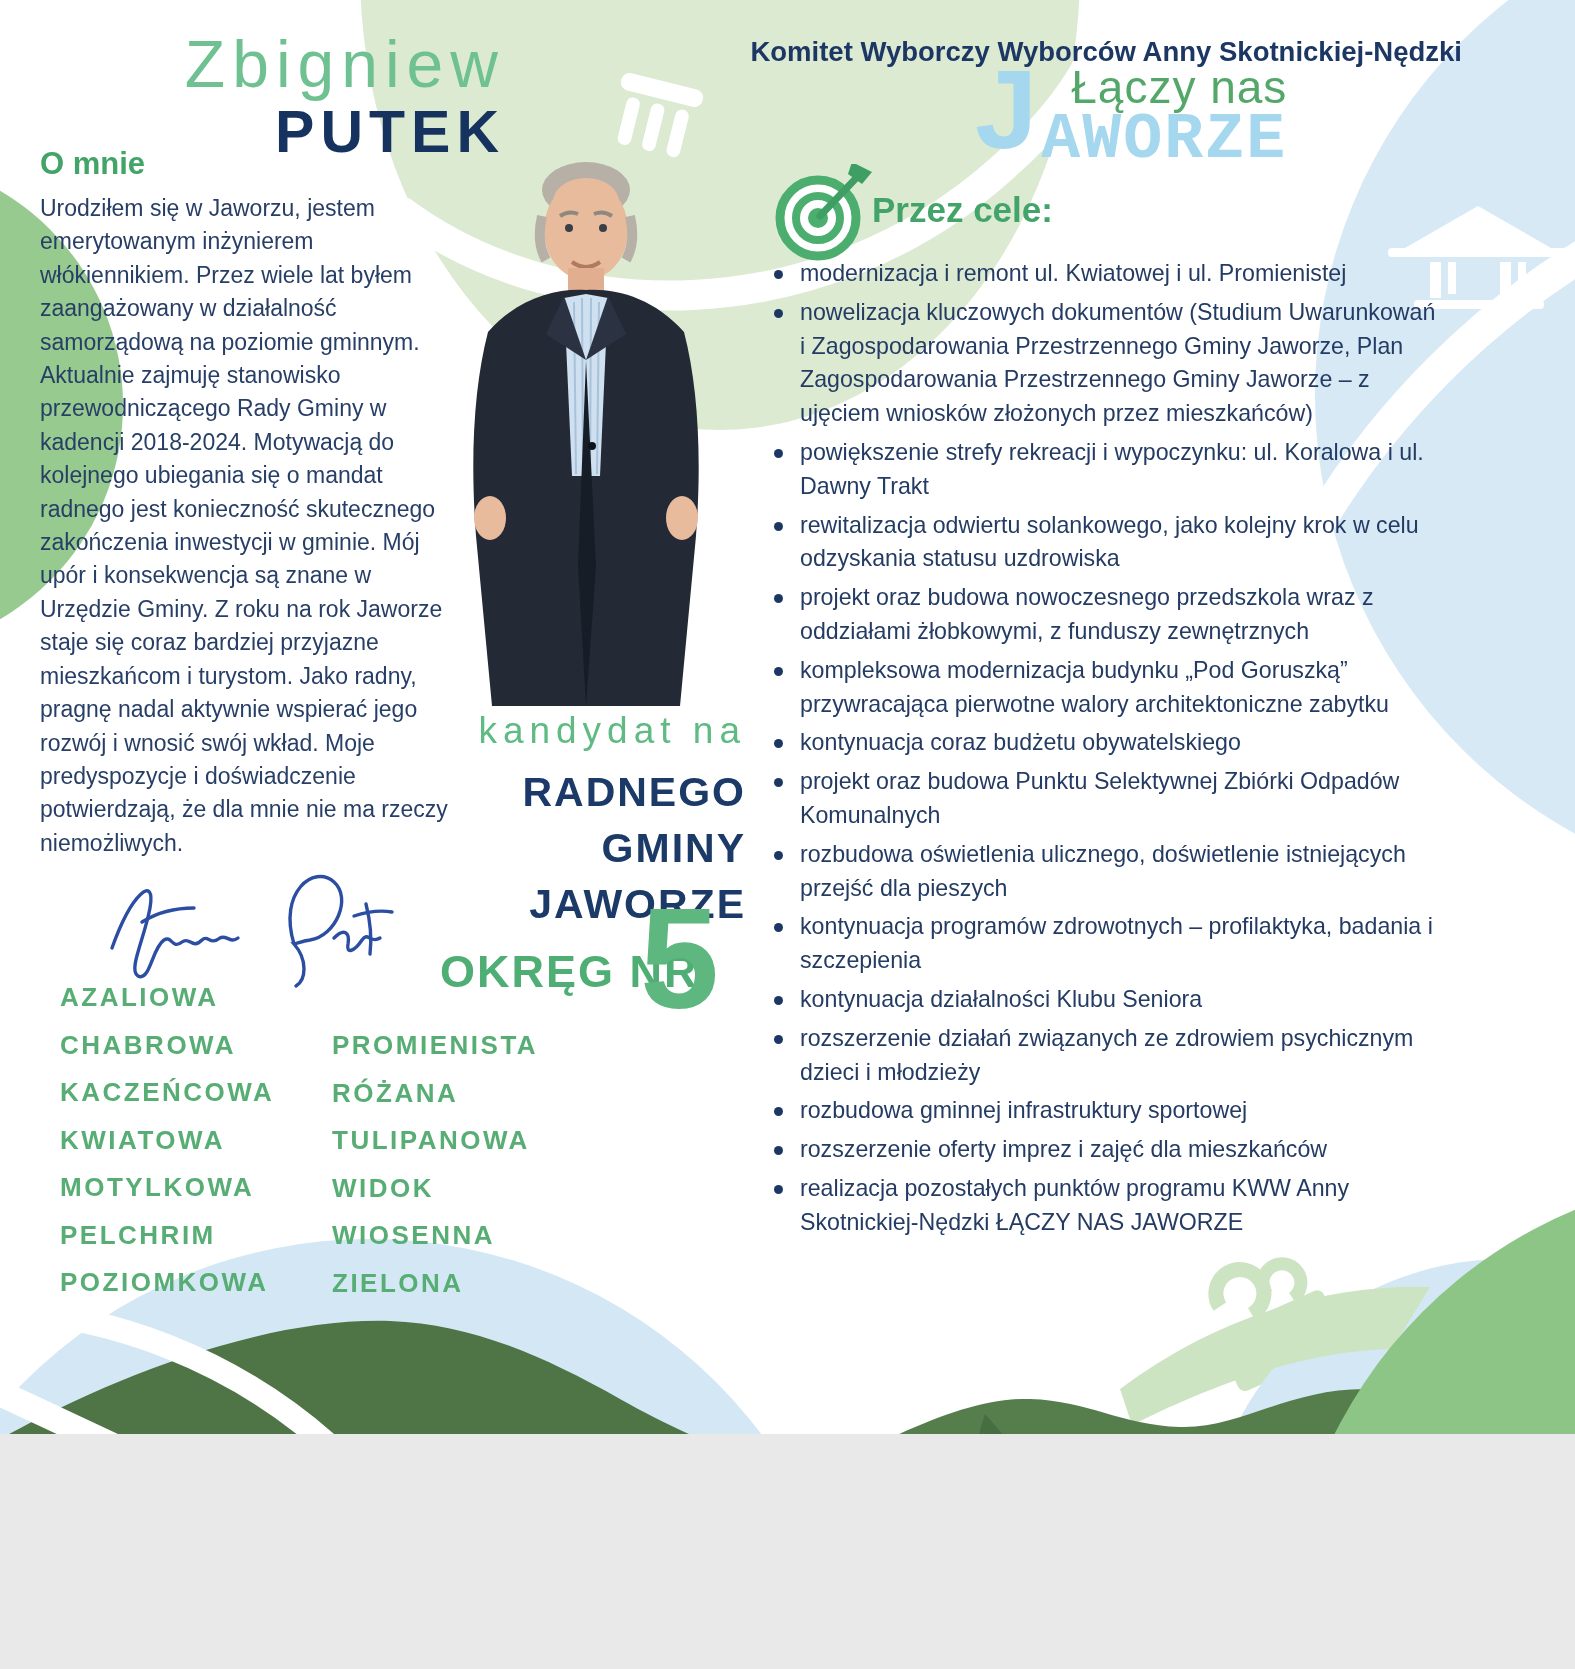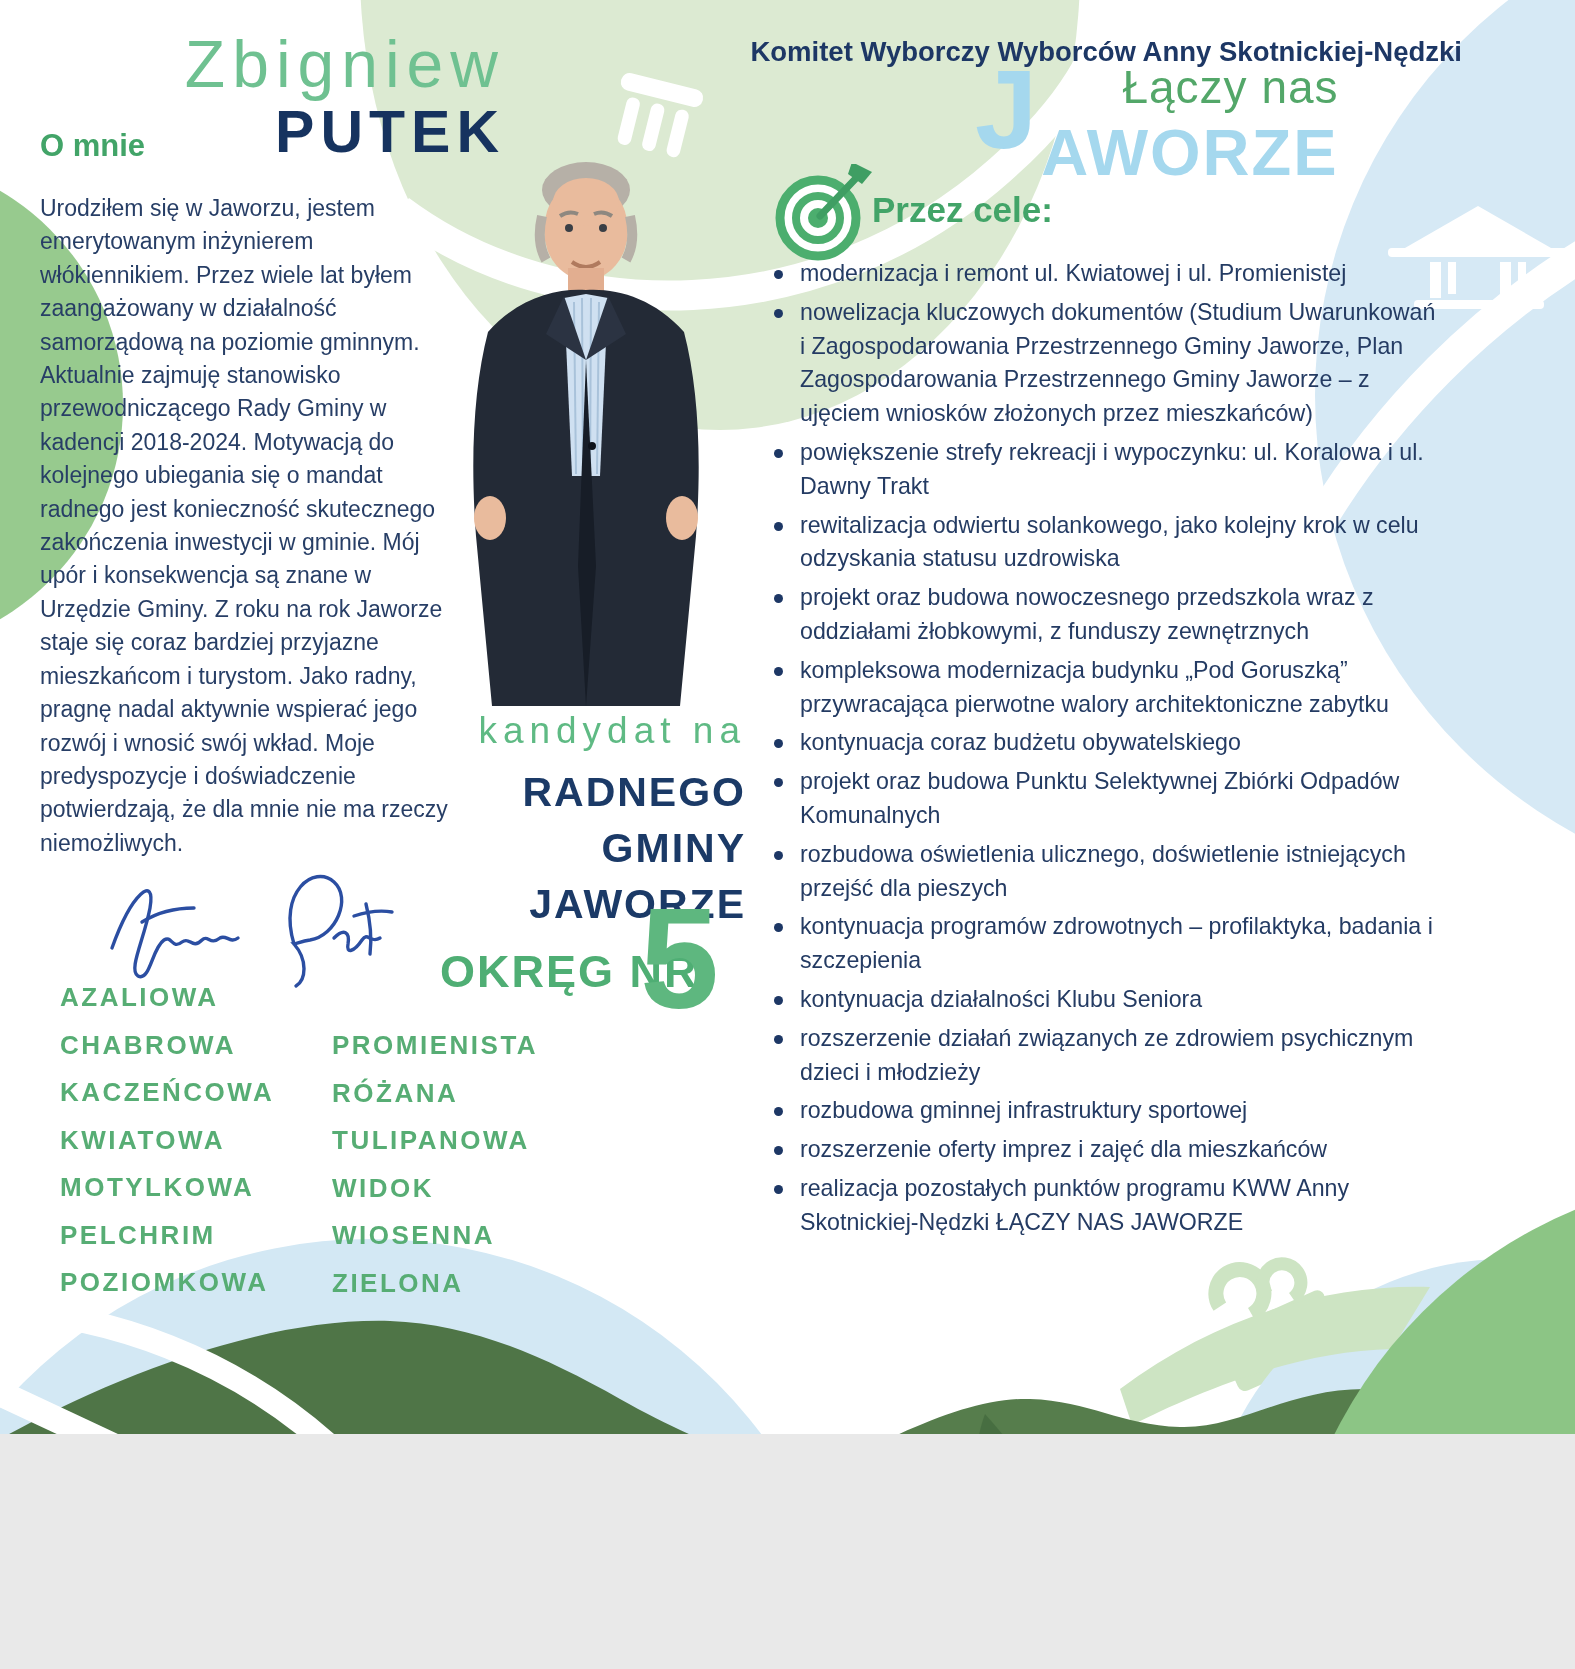--- a/index.html
+++ b/index.html
@@ -14,21 +14,21 @@
   
   .title-first{
     left:120px;top:26px;width:385px;text-align:right;
     font-size:66px;font-weight:400;letter-spacing:7px;color:#6fc191;z-index:2;
   }
   .title-last{
     left:120px;top:98px;width:385px;text-align:right;
     font-size:59px;font-weight:700;letter-spacing:6px;color:#16335f;z-index:2;
   }
   .about-heading{
-    left:40px;top:128px;font-size:31px;font-weight:700;color:#42a468;z-index:2;
+    left:40px;top:146px;font-size:31px;font-weight:700;color:#42a468;z-index:2;
   }
   .about-text{
     left:40px;top:192px;width:410px;font-size:23px;line-height:33.4px;
     color:#273e66;z-index:2;
   }
   .signature{left:98px;top:852px;z-index:2;}
 
   .streets{z-index:3;font-weight:700;color:#57ad74;font-size:26px;letter-spacing:2.5px;}
   .streets .street{height:47.5px;}
   .streets-left{left:60px;top:982px;}
@@ -44,21 +44,21 @@
 
   
   .committee{
     left:750px;top:36px;width:712px;text-align:right;
     font-size:27.5px;font-weight:700;color:#1d3765;z-index:2;
   }
   .logo{left:975px;top:64px;display:flex;align-items:flex-start;z-index:2;}
   .logo .j{font-size:112px;font-weight:700;color:#a5d8ee;line-height:0.82;}
   .logo .right{display:flex;flex-direction:column;align-items:flex-end;margin-left:4px;}
   .logo .tagline{font-size:46px;color:#53a769;letter-spacing:1px;line-height:1.0;}
-  .logo .wordmark{font-size:65px;font-weight:700;color:#a5d8ee;letter-spacing:2px;line-height:0.95;margin-top:12px;}
+  .logo .wordmark{font-size:65px;font-weight:700;color:#a5d8ee;letter-spacing:2px;line-height:0.95;margin-top:0px;font-family:Liberation Mono, monospace;}
 
   .goals-heading{left:872px;top:190px;font-size:35px;font-weight:700;color:#42a468;z-index:2;}
   .target{left:772px;top:164px;z-index:2;}
 
   .goals{left:770px;top:257px;width:676px;z-index:2;}
   .goal{display:flex;margin-bottom:5px;}
   .goal .dot{flex:0 0 30px;position:relative;}
   .goal .dot::after{
     content:"";position:absolute;left:4px;top:13px;width:9px;height:9px;border-radius:50%;background:#1d3765;
   }

